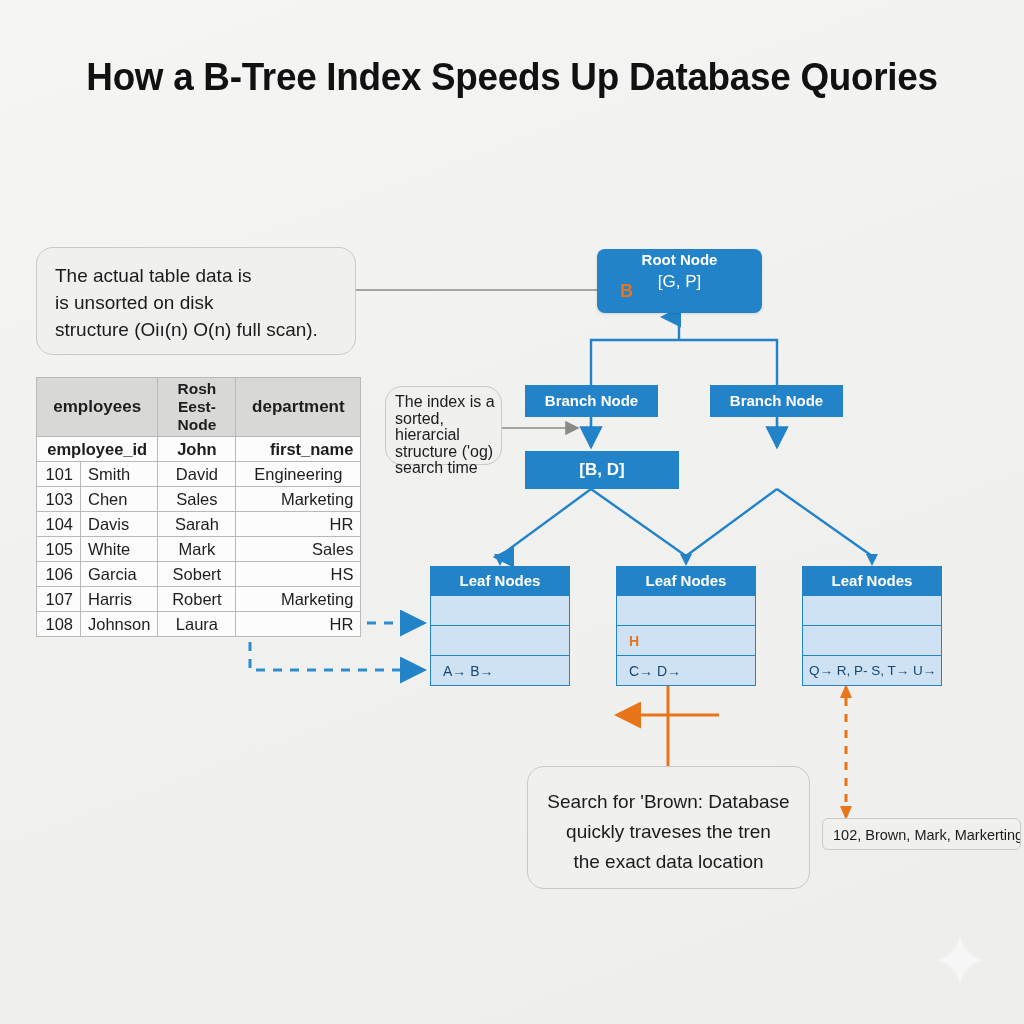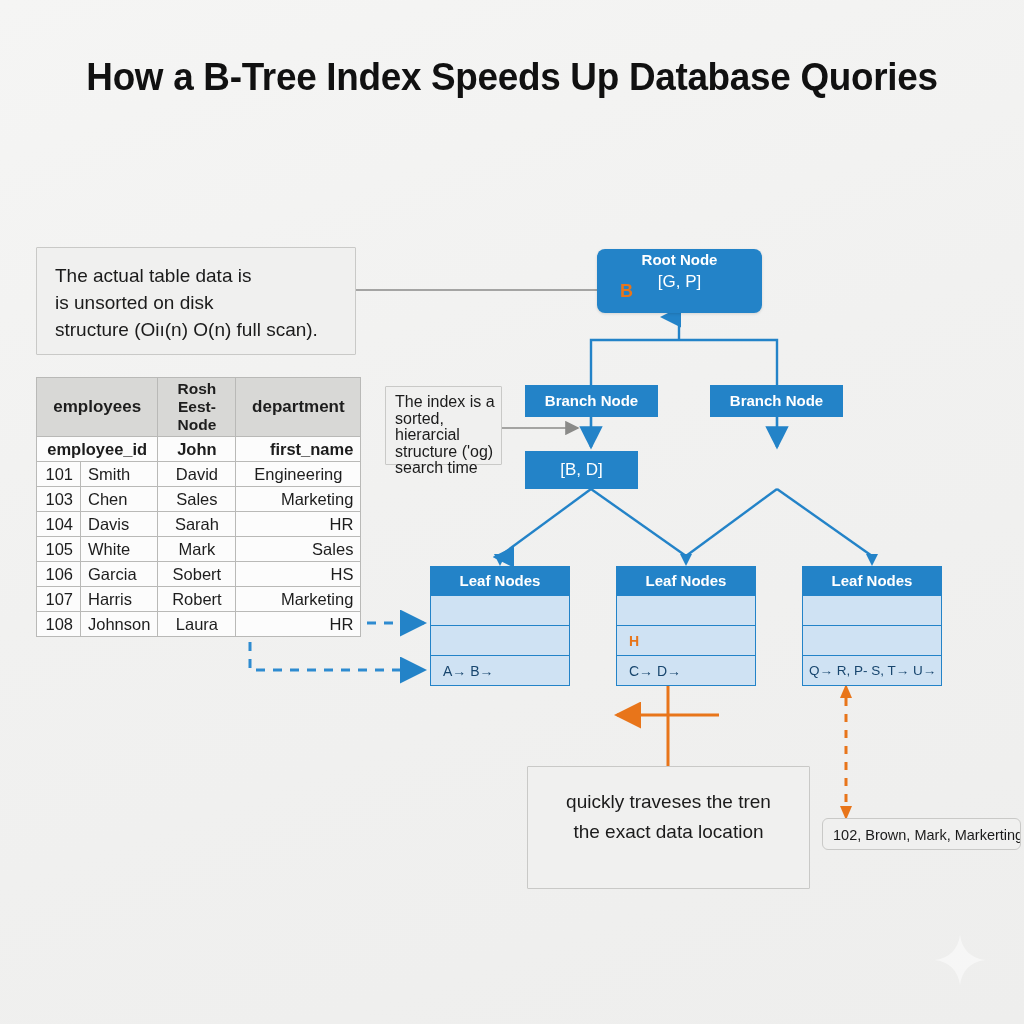--- a/index.html
+++ b/index.html
@@ -29,21 +29,21 @@
     color: #111111;
     letter-spacing: -0.3px;
     font-family: "Liberation Sans", sans-serif;
     transform: scaleX(0.97);
   }
 
   
   .callout {
     background: #f0f0ef;
     border: 1px solid #c9c9c7;
-    border-radius: 1px;
+    border-radius: 17px;
     color: #1b1b1b;
     box-sizing: border-box;
   }
   #callout-table {
     left: 36px; top: 247px; width: 320px; height: 108px;
     padding: 14px 0 0 18px;
     font-size: 19px;
     line-height: 27px;
   }
   #callout-index {
@@ -116,22 +116,22 @@
     line-height: 22px;
     box-shadow: 0 1px 3px rgba(0,0,0,0.13);
   }
   #root-node .keys { font-weight: normal; font-size: 17px; }
   #root-marker {
     left: 620px; top: 281px;
     color: #e8751a; font-weight: bold; font-size: 18px;
   }
   .branch-hdr { width: 133px; height: 32px; line-height: 32px; }
   .branch-keys {
-    width: 113px; height: 38px; line-height: 38px;
-    font-weight: normal; font-size: 17px;
+    width: 154px; height: 38px; line-height: 38px;
+    font-weight: bold; font-size: 17px;
   }
   #branch-l-hdr  { left: 525px; top: 385px; }
   #branch-l-keys { left: 525px; top: 451px; }
   #branch-r-hdr  { left: 710px; top: 385px; }
   #branch-r-keys { left: 710px; top: 451px; }
 
   .leaf { width: 140px; }
   .leaf .leaf-hdr {
     height: 30px; line-height: 30px;
     background: #2383c8; color: #fff;
@@ -330,20 +330,21 @@
   </div>
 
   <div class="abs leaf" id="leaf-3">
     <div class="leaf-hdr">Leaf Nodes</div>
     <div class="leaf-cell"></div>
     <div class="leaf-cell"></div>
     <div class="leaf-cell">Q→ R, P- S, T→ U→</div>
   </div>
 
   <div class="abs callout" id="callout-search">
+    <div>Search for 'Brown: Database</div>
     <div>quickly traveses the tren</div>
     <div>the exact data location</div>
   </div>
 
   <div class="abs callout" id="callout-row">102, Brown, Mark, Markerting</div>
 
   <svg class="abs" id="sparkle" viewBox="0 0 100 100">
     <path d="M50,2 C54,30 70,46 98,50 C70,54 54,70 50,98 C46,70 30,54 2,50 C30,46 46,30 50,2 Z" fill="#ffffff" opacity="0.9"></path>
   </svg>
 

